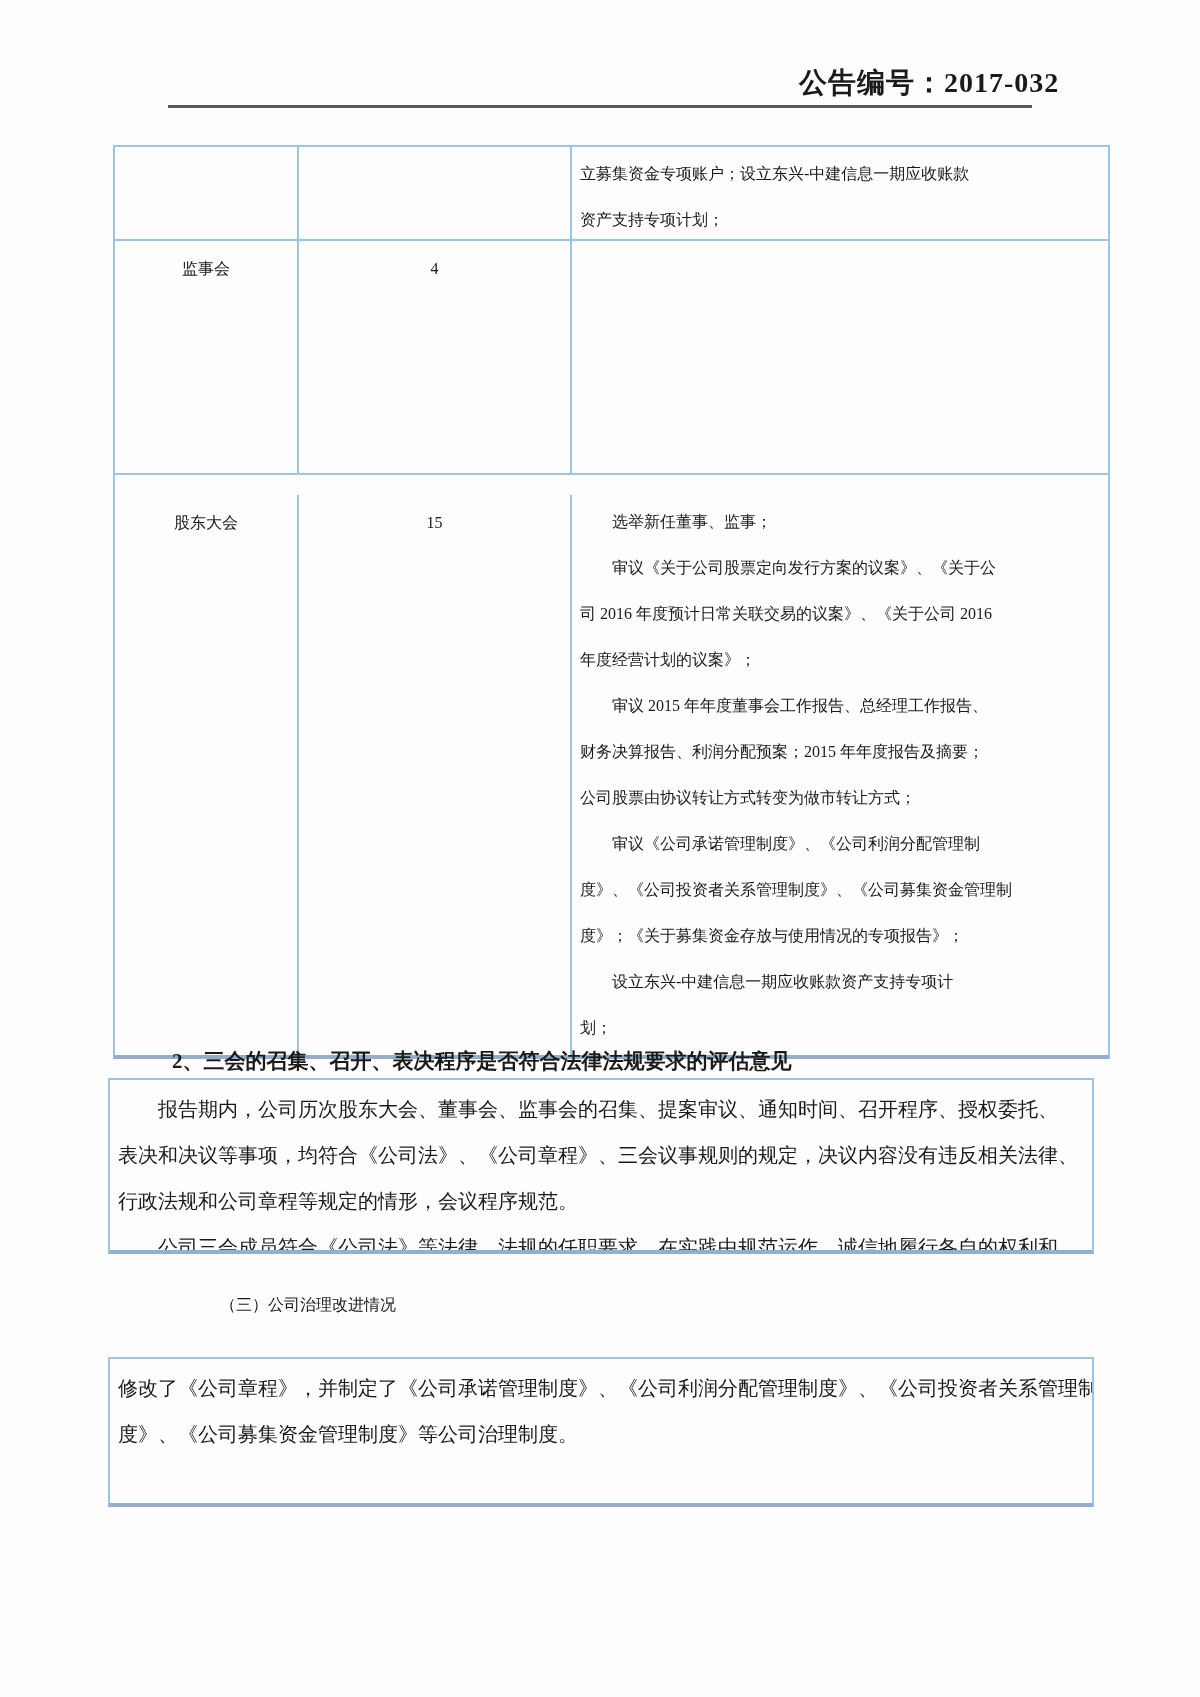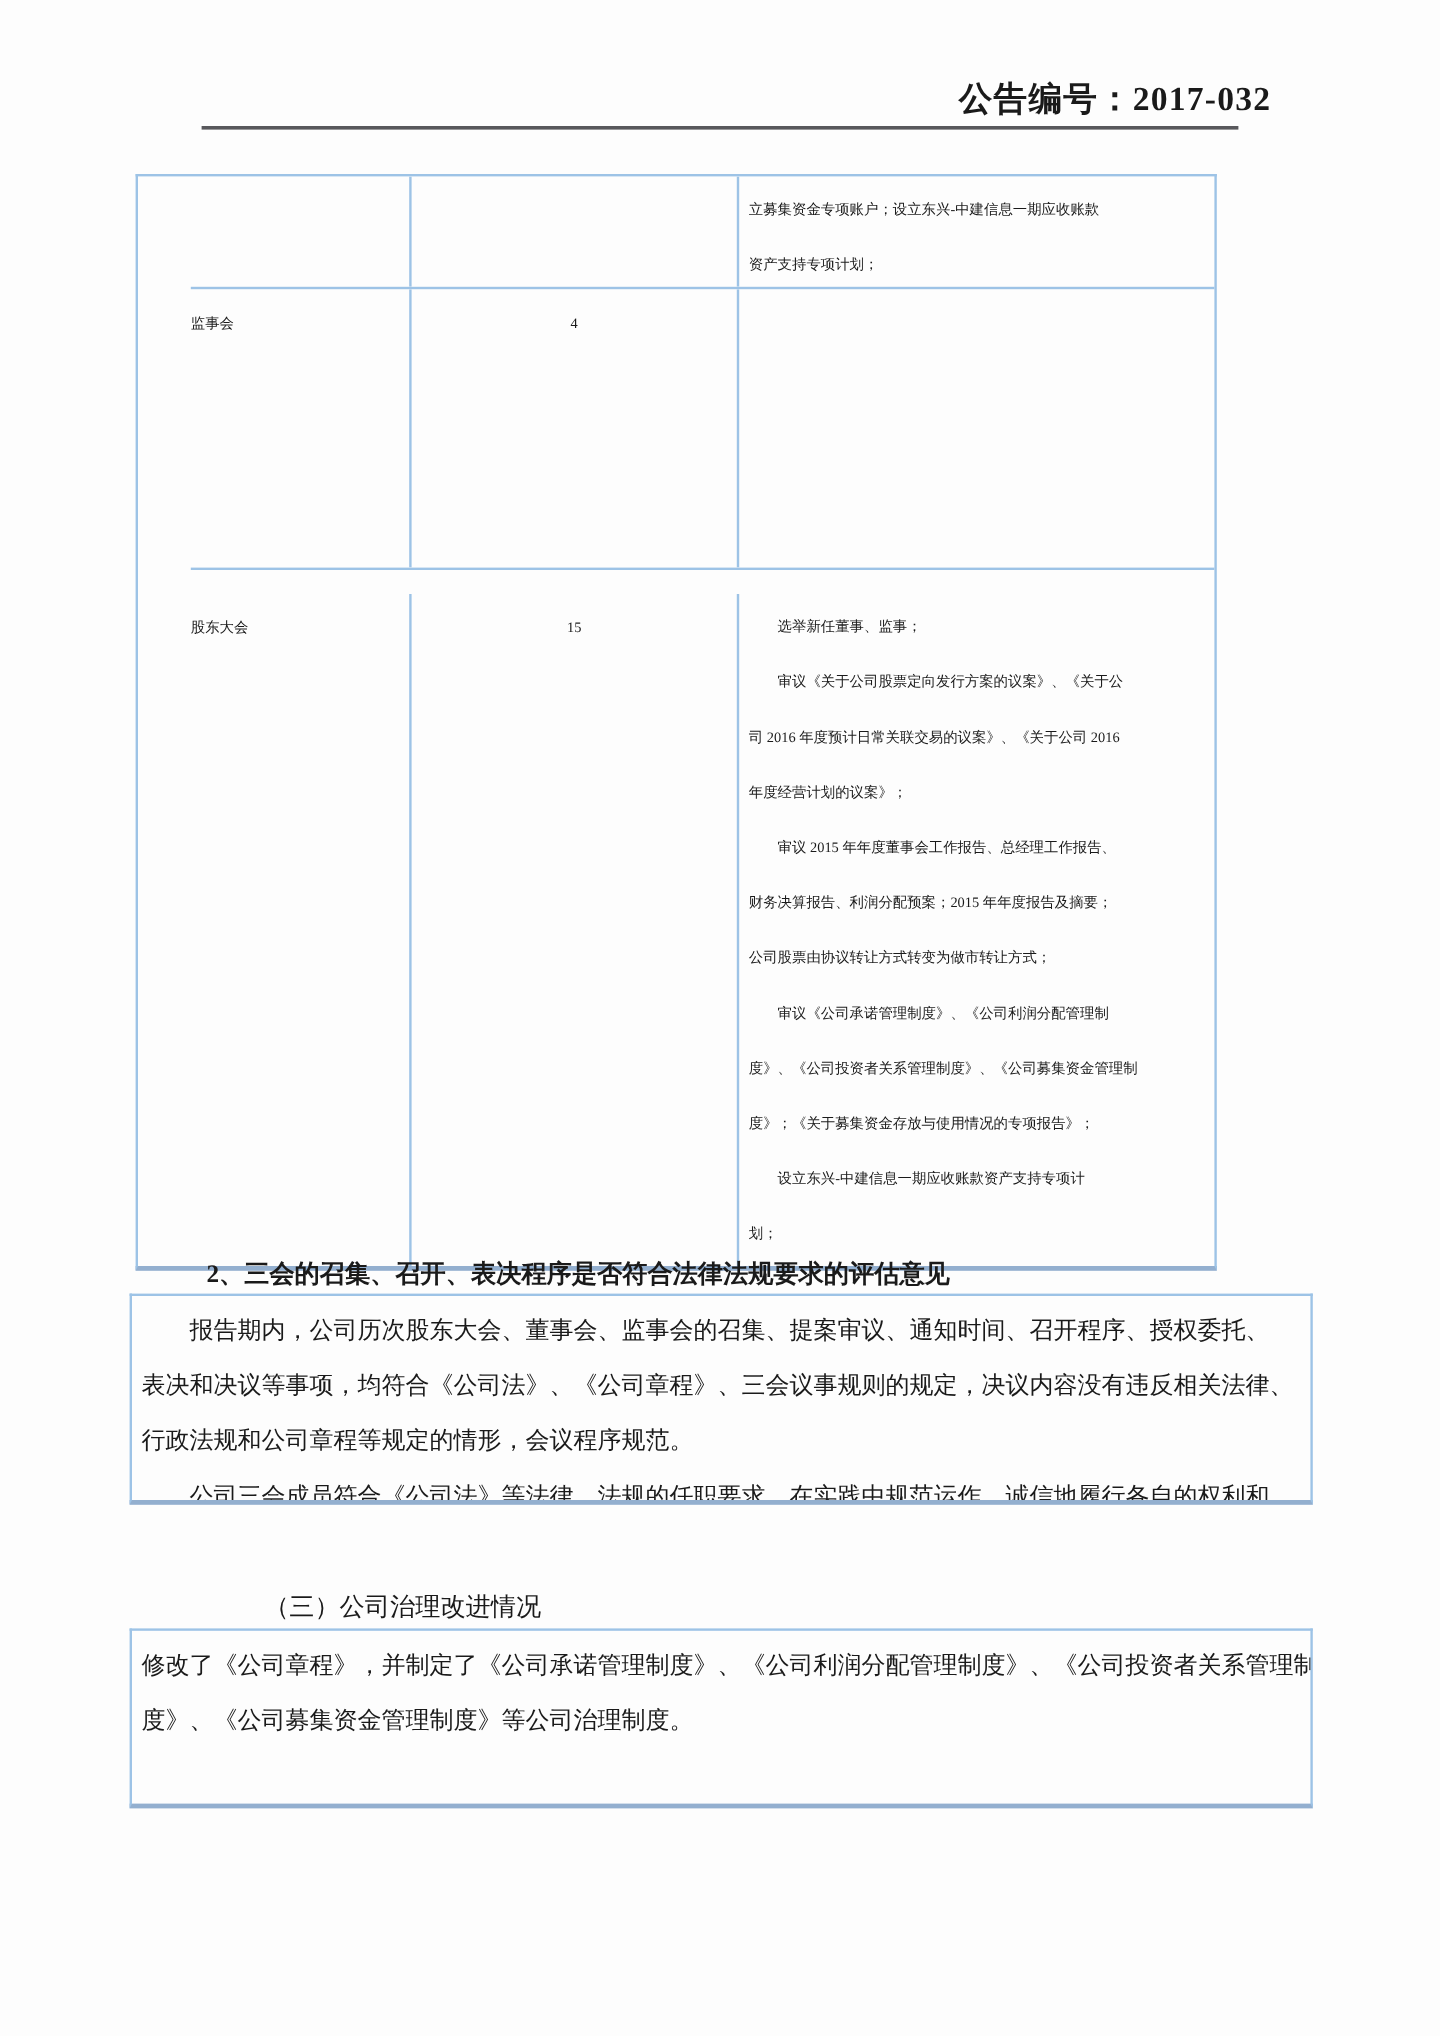--- a/index.html
+++ b/index.html
@@ -14,56 +14,55 @@
   }
   .header-no{
     position:absolute;left:799px;top:64px;
     font-size:28px;font-weight:bold;white-space:nowrap;letter-spacing:1px;
   }
   .header-rule{
     position:absolute;left:168px;top:105px;width:864px;height:3px;
     background:var(--rule,#58585c);
   }
   .gov-table{
-    position:absolute;left:113px;top:145px;width:901px;
+    position:absolute;left:113px;top:145px;width:997px;
     box-sizing:border-box;
     border:2px solid var(--tb,#9DC3E6);
     border-bottom:4px solid var(--tbk,#93AFCF);
-    font-size:12px;
+    font-size:16px;
     background:transparent;
-    padding-left:44px;
   }
   .trow{display:flex;box-sizing:border-box;overflow:hidden;}
   .r0{height:94px;border-bottom:2px solid var(--tb,#9DC3E6);}
   .r1{height:234px;border-bottom:2px solid var(--tb,#9DC3E6);}
   .r2{height:560px;margin-top:20px;}
   .c{box-sizing:border-box;}
-  .c1{width:184px;border-right:2px solid var(--tb,#9DC3E6);text-align:left;padding-top:8px;line-height:40px;}
+  .c1{width:184px;border-right:2px solid var(--tb,#9DC3E6);text-align:center;padding-top:8px;line-height:40px;}
   .c2{width:273px;border-right:2px solid var(--tb,#9DC3E6);text-align:center;padding-top:8px;line-height:40px;}
   .c3{flex:1;padding:4px 10px 0 8px;overflow:hidden;}
   .tline{line-height:46px;white-space:nowrap;}
   .ind{text-indent:2em;}
   .h2{
     position:absolute;left:172px;top:1047px;
     font-size:21px;font-weight:bold;white-space:nowrap;
   }
   .box{
     position:absolute;left:108px;width:986px;
     box-sizing:border-box;
     border:2px solid var(--tb,#9DC3E6);
     border-bottom:4px solid var(--tbk,#93AFCF);
     font-size:20px;
     padding:6px 8px 0 8px;
     overflow:hidden;
   }
   .box .tline{white-space:nowrap;}
   .box1{top:1078px;height:176px;}
   .h3{
-    position:absolute;left:220px;top:1325px;
-    font-size:21px;white-space:nowrap;
+    position:absolute;left:220px;top:1295px;
+    font-size:16px;white-space:nowrap;
   }
   .box2{top:1357px;height:150px;}
 </style>
 </head>
 <body>
 
 <div class="page">
 
   <div class="header-no">公告编号：2017-032</div>
   <div class="header-rule"></div>

